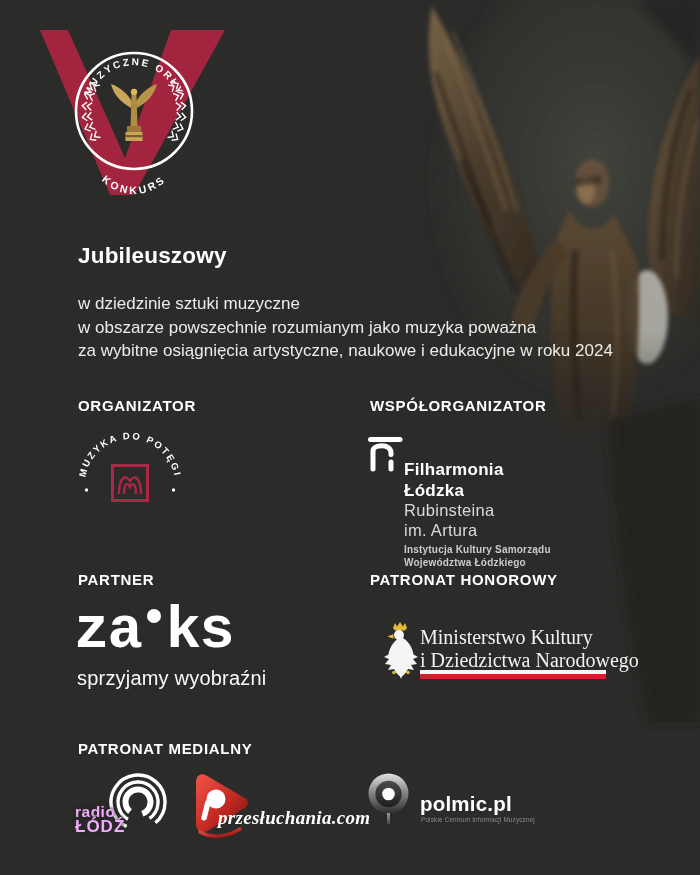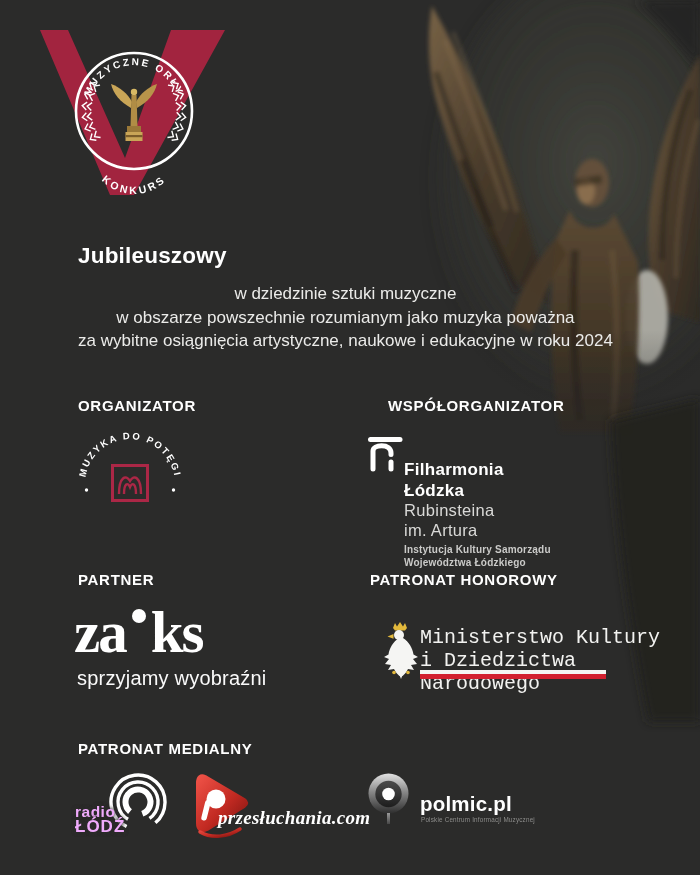--- a/index.html
+++ b/index.html
@@ -5,40 +5,40 @@
   html,body{margin:0;padding:0;}
   body{width:700px;height:875px;background:#2b2b2a;font-family:"Liberation Sans",sans-serif;overflow:hidden;}
   .poster{position:relative;width:700px;height:875px;overflow:hidden;background:#2b2b2a;}
   .abs{position:absolute;}
   .bg-art{left:0;top:0;z-index:0;}
   .content{z-index:2;}
 
   
   .title-block{left:78px;top:242px;color:#ffffff;}
   .title-line{font-size:22.5px;line-height:27px;font-weight:700;letter-spacing:.2px;}
-  .subtitle{margin-top:13px;font-size:17px;line-height:23.5px;font-weight:400;color:#ebebe9;text-align:center;}
+  .subtitle{margin-top:23px;font-size:17px;line-height:23.5px;font-weight:400;color:#ebebe9;}
 
   
   .sec-head{font-size:15px;font-weight:700;letter-spacing:.7px;color:#ffffff;}
 
   
   .fil-text{left:404px;top:460px;}
   .fil-bold{font-size:17px;line-height:20.5px;font-weight:700;color:#ffffff;letter-spacing:.3px;}
   .fil-reg{font-size:16.5px;line-height:19.5px;font-weight:400;color:#d9d9d7;letter-spacing:.3px;}
   .fil-small{font-size:10px;line-height:12.5px;font-weight:700;color:#cbcbc9;letter-spacing:.2px;}
   .fil-small-wrap{margin-top:4px;}
 
   
   .zaiks{left:74px;top:601px;display:flex;align-items:flex-start;color:#fff;
-         font-family:Liberation Serif, serif;font-weight:700;font-size:59px;line-height:62px;letter-spacing:-2px;}
+         font-family:Liberation Mono, monospace;font-weight:700;font-size:59px;line-height:62px;letter-spacing:-2px;}
   .zaiks-dot{width:14px;height:14px;border-radius:50%;background:#ffffff;margin:8px 5px 0 6px;}
   .zaiks-tagline{left:77px;top:667px;font-size:20px;font-weight:500;color:#fafafa;letter-spacing:.2px;}
 
   
-  .ministry-text{left:420px;top:626px;font-family:Liberation Mono, monospace;font-size:20px;line-height:23px;color:#f2f2f0;}
+  .ministry-text{left:420px;top:626px;font-family:Liberation Serif, serif;font-size:20px;line-height:23px;color:#f2f2f0;}
   .flag-bar{left:420px;top:670px;width:186px;}
   .flag-white{height:3.5px;background:#f5f5f3;}
   .flag-red{height:5px;background:#d2202f;}
 
   
   .radio-text{left:0px;top:33px;color:#f0abfc;font-weight:700;
               text-shadow:0 0 4px #2b2b2a,0 0 4px #2b2b2a;}
   .radio-l1{font-size:15.5px;line-height:14px;letter-spacing:.5px;}
   .radio-l2{font-size:17px;line-height:16px;letter-spacing:1px;}
   .prz-text{left:25px;top:37px;font-family:"Liberation Serif",serif;font-style:italic;font-weight:700;
@@ -183,21 +183,21 @@
     </text>
     <circle cx="12.5" cy="64" r="1.7" fill="#ffffff"></circle>
     <circle cx="99.5" cy="64" r="1.7" fill="#ffffff"></circle>
     <g stroke="#ab2746" fill="none">
       <rect x="38.5" y="39.5" width="35" height="35" stroke-width="3"></rect>
       <path d="M45,68 C45,51 52,48 56,55 C60,48 67,51 67,68" stroke-width="2.4"></path>
       <path d="M50,68 C50,57 54,56 56,61 C58,56 62,57 62,68" stroke-width="2.4"></path>
     </g>
   </svg>
 
-  <div class="abs content sec-head" style="left:388px;top:397px;text-align:right;">WSPÓŁORGANIZATOR</div>
+  <div class="abs content sec-head" style="left:370px;top:397px;text-align:right;">WSPÓŁORGANIZATOR</div>
 
   <svg class="abs content" style="left:367px;top:436px;" width="38" height="36" viewBox="0 0 38 36">
     <g stroke="#ffffff" stroke-width="5" stroke-linecap="round" fill="none">
       <path d="M3.5,3.5 H33"></path>
       <path d="M6,33 V15 C6,11.5 10,9.8 14.5,9.8 C20.5,9.8 24,12.5 24,17 V18.5"></path>
       <path d="M24,26 V33"></path>
     </g>
   </svg>
   <div class="abs content fil-text">
     <div class="fil-bold">Filharmonia</div>

